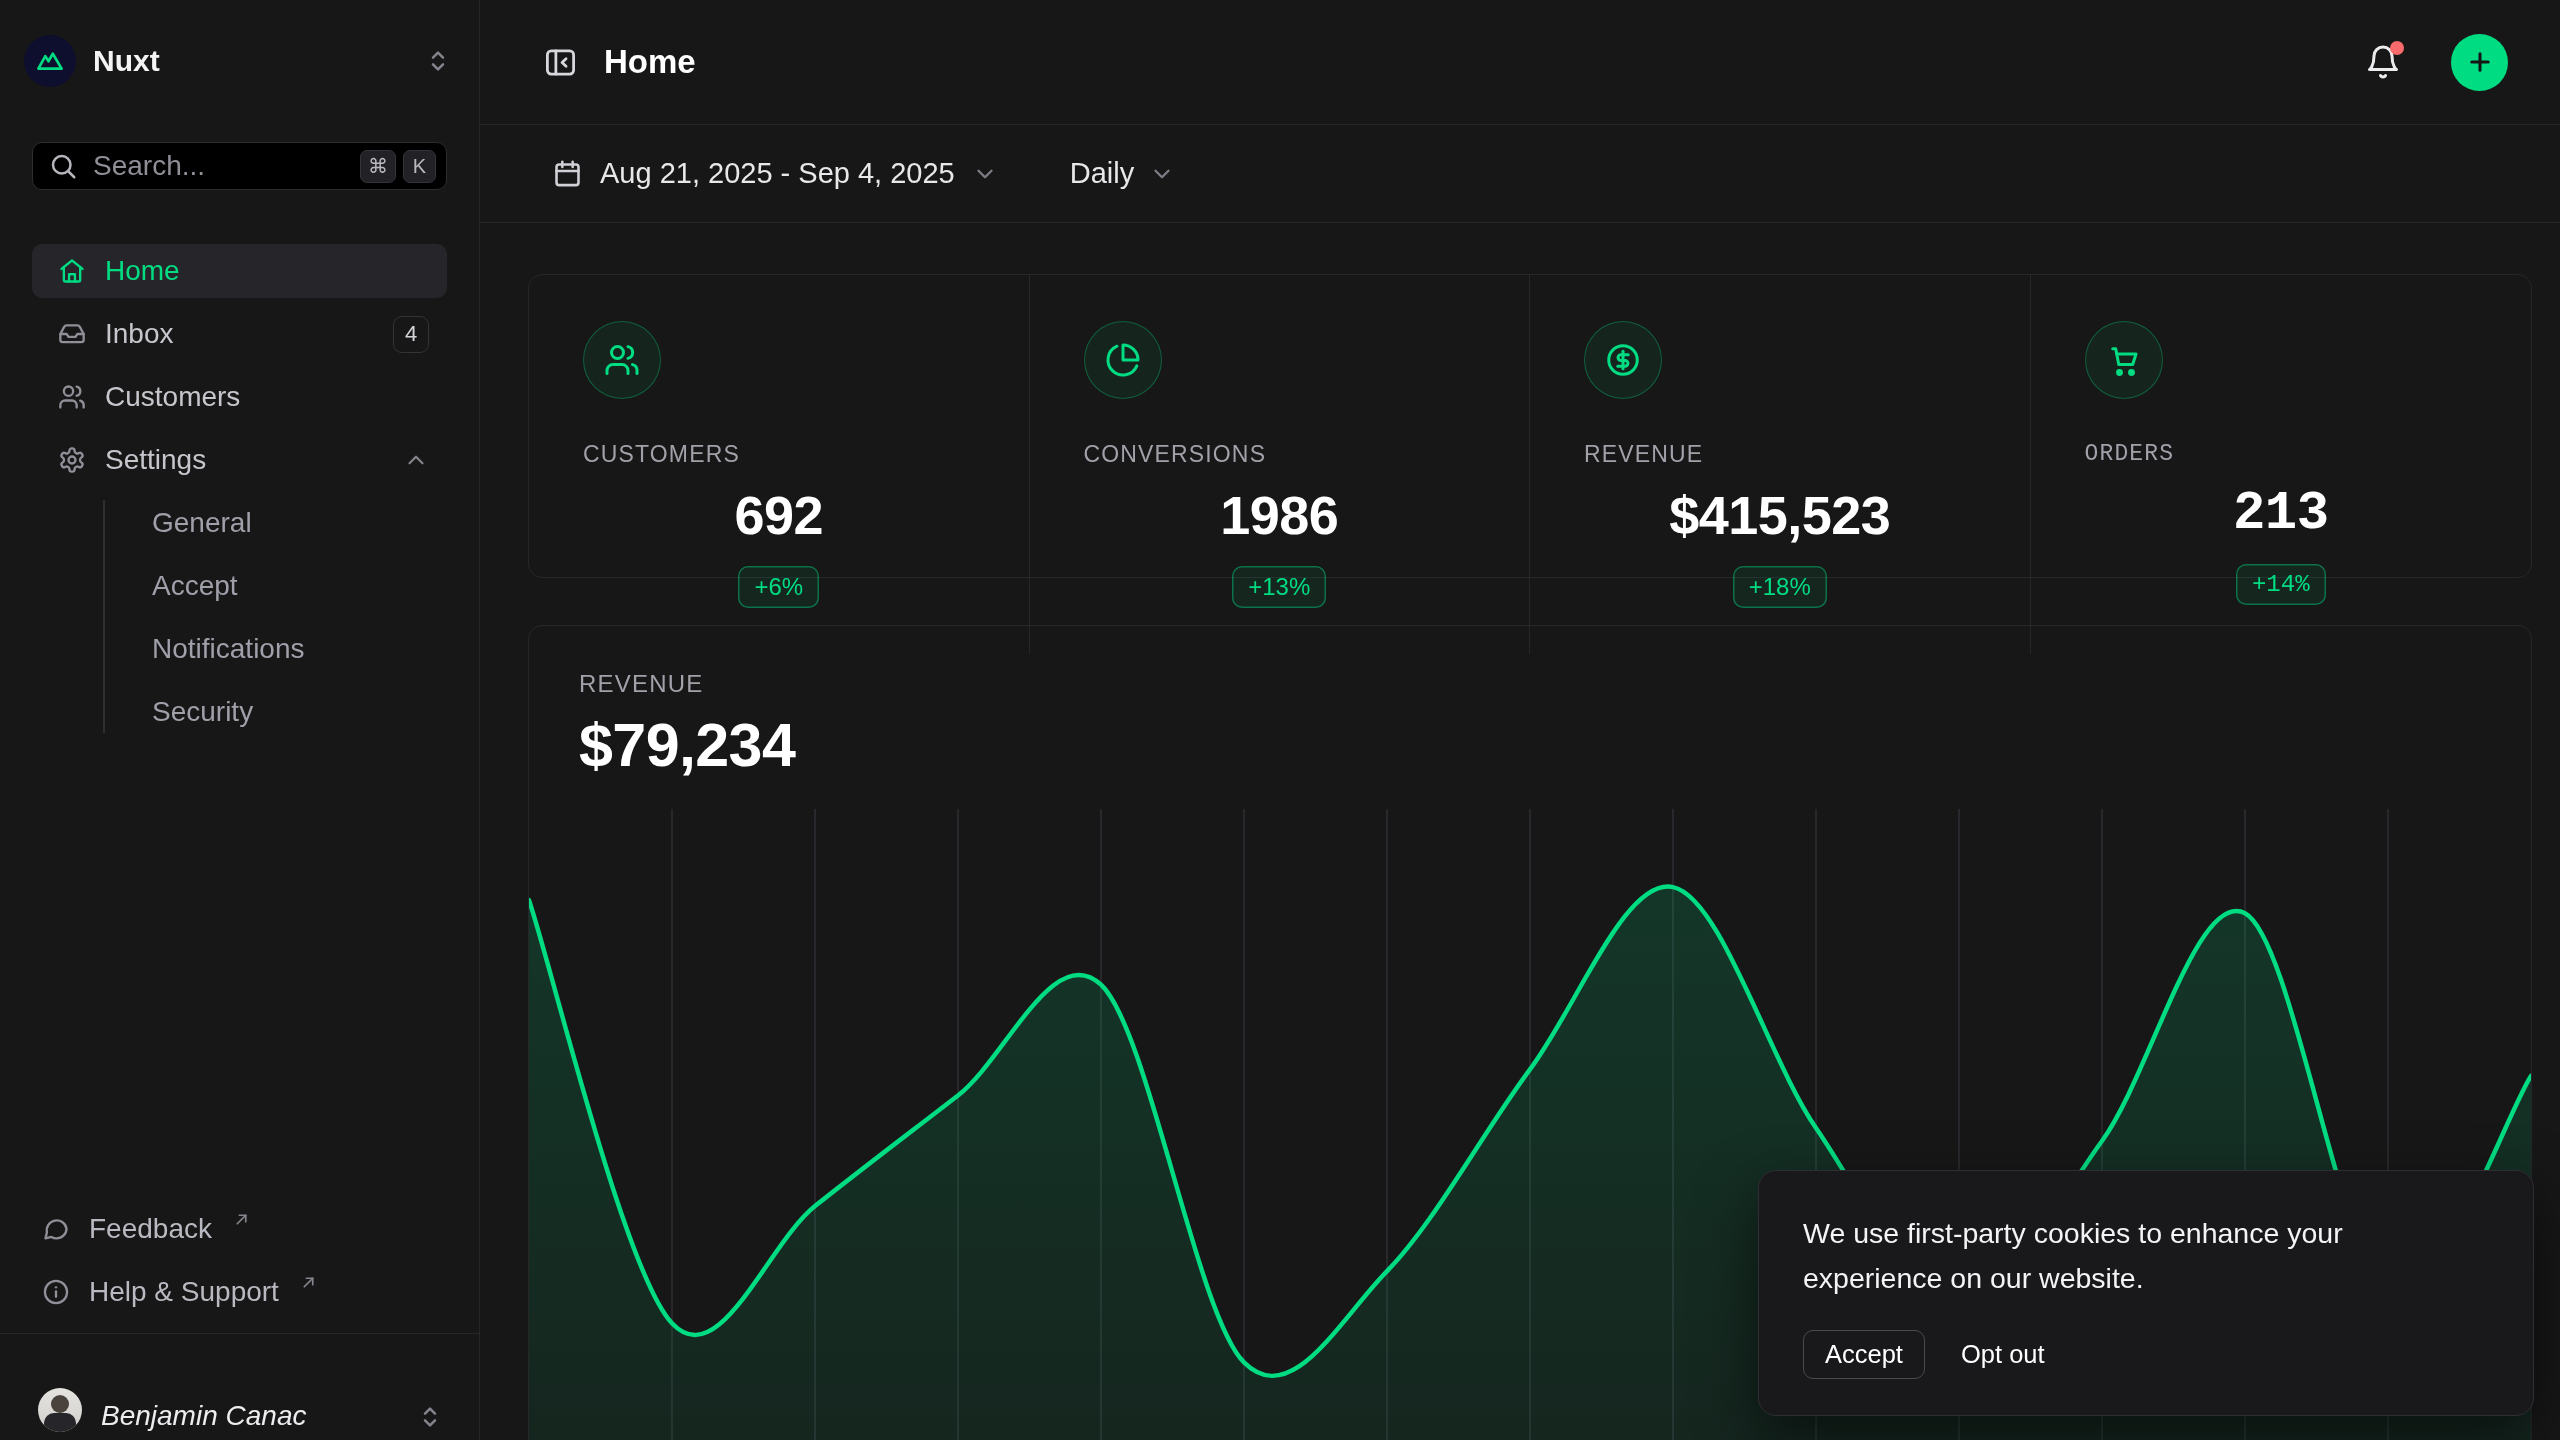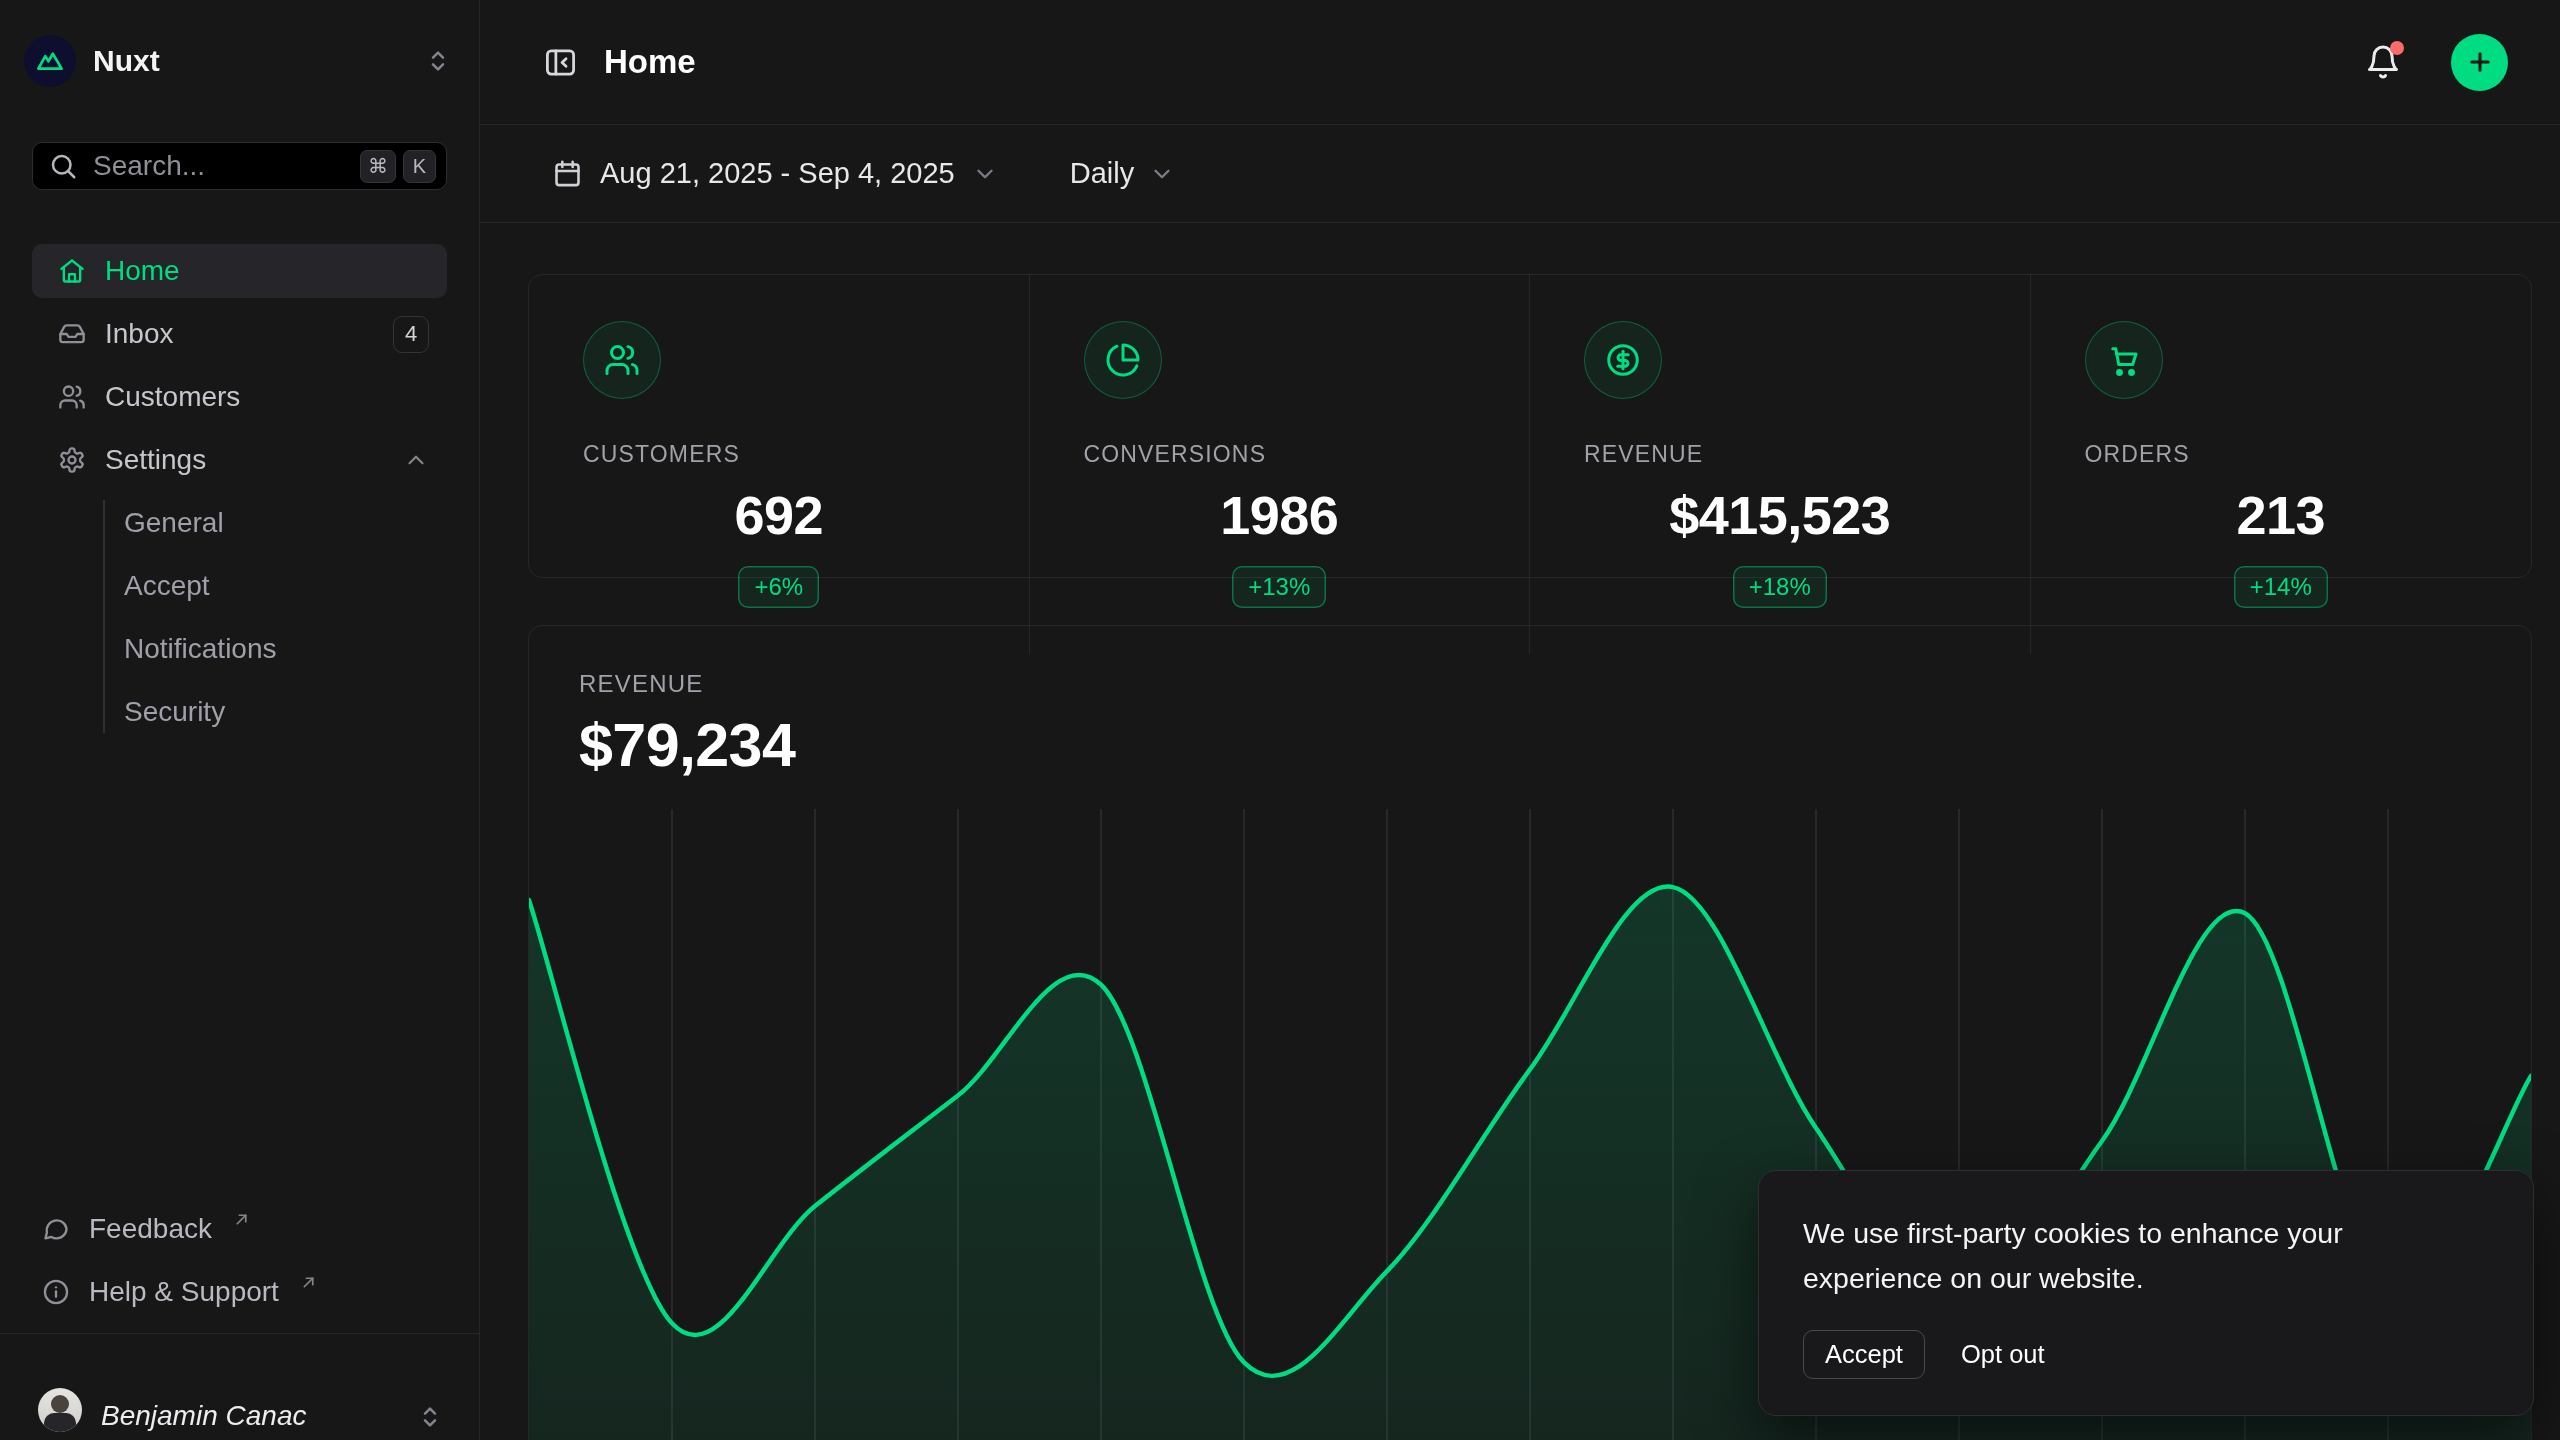--- a/index.html
+++ b/index.html
@@ -44,21 +44,21 @@
   .nav-item.active .nicon { color:#00dc82; }
   .count-badge {
     margin-left:auto; min-width:36px; height:37px; padding:0 9px; border:1px solid #333339;
     border-radius:9px; font-size:22px; color:#d4d4d8; display:flex; align-items:center; justify-content:center;
   }
   .chev-end { margin-left:auto; color:#84848d; display:flex; }
 
   .subnav { position:relative; padding-left:72px; display:flex; flex-direction:column; gap:9px; margin-top:0px; }
   .subnav::before { content:""; position:absolute; left:71px; top:4px; bottom:6px; width:1.5px; background:#2e2e33; }
   .sub-item {
-    height:54px; display:flex; align-items:center; padding-left:20px; border-radius:10px;
+    height:54px; display:flex; align-items:center; padding-left:48px; border-radius:10px;
     font-size:28px; font-weight:500; color:#9fa0a9; cursor:pointer;
   }
 
   .side-bottom { margin-top:auto; }
   .side-links { padding:0 16px 14px 16px; display:flex; flex-direction:column; gap:9px; }
   .side-link {
     height:54px; display:flex; align-items:center; padding:0 18px 0 26px; gap:19px;
     font-size:28px; font-weight:500; color:#b9b9c1; border-radius:10px; cursor:pointer;
   }
   .side-link .nicon { color:#8f8f98; display:flex; }
@@ -96,21 +96,21 @@
   .gran-btn { display:flex; align-items:center; gap:15px; background:none; border:none; cursor:pointer; margin-left:72px; }
   .gran-text { font-size:29px; font-weight:500; color:#e8e8eb; }
 
   .content { padding:51px 28px 0 48px; }
 
   .stats {
     width:2004px; height:304px; border:1px solid #27272b; border-radius:14px;
     display:grid; grid-template-columns:repeat(4,1fr);
   }
   .stat-cell { padding:46px 54px; border-right:1px solid #27272b; cursor:pointer; }
-  .stat-cell:last-child { border-right:none; }
+  .stat-cell:last-child { border-right:none;font-family:Liberation Mono, monospace; }
   .stat-icon {
     width:78px; height:78px; border-radius:50%; background:rgba(0,220,130,0.07);
     border:1.5px solid rgba(0,220,130,0.32); display:flex; align-items:center; justify-content:center; color:#00dc82;
   }
   .stat-label { margin-top:42px; font-size:23px; font-weight:500; letter-spacing:0.05em; color:#a1a1aa; }
   .stat-valrow { margin-top:16px; display:flex; align-items:center; gap:20px;flex-direction:column; }
   .stat-value { font-size:54px; font-weight:700; color:#ffffff; letter-spacing:-0.01em; }
   .delta-badge {
     padding:7px 16px; border-radius:10px; font-size:24px; font-weight:500; color:#00dc82;
     background:rgba(0,220,130,0.08); box-shadow:inset 0 0 0 1.5px rgba(0,220,130,0.42);

